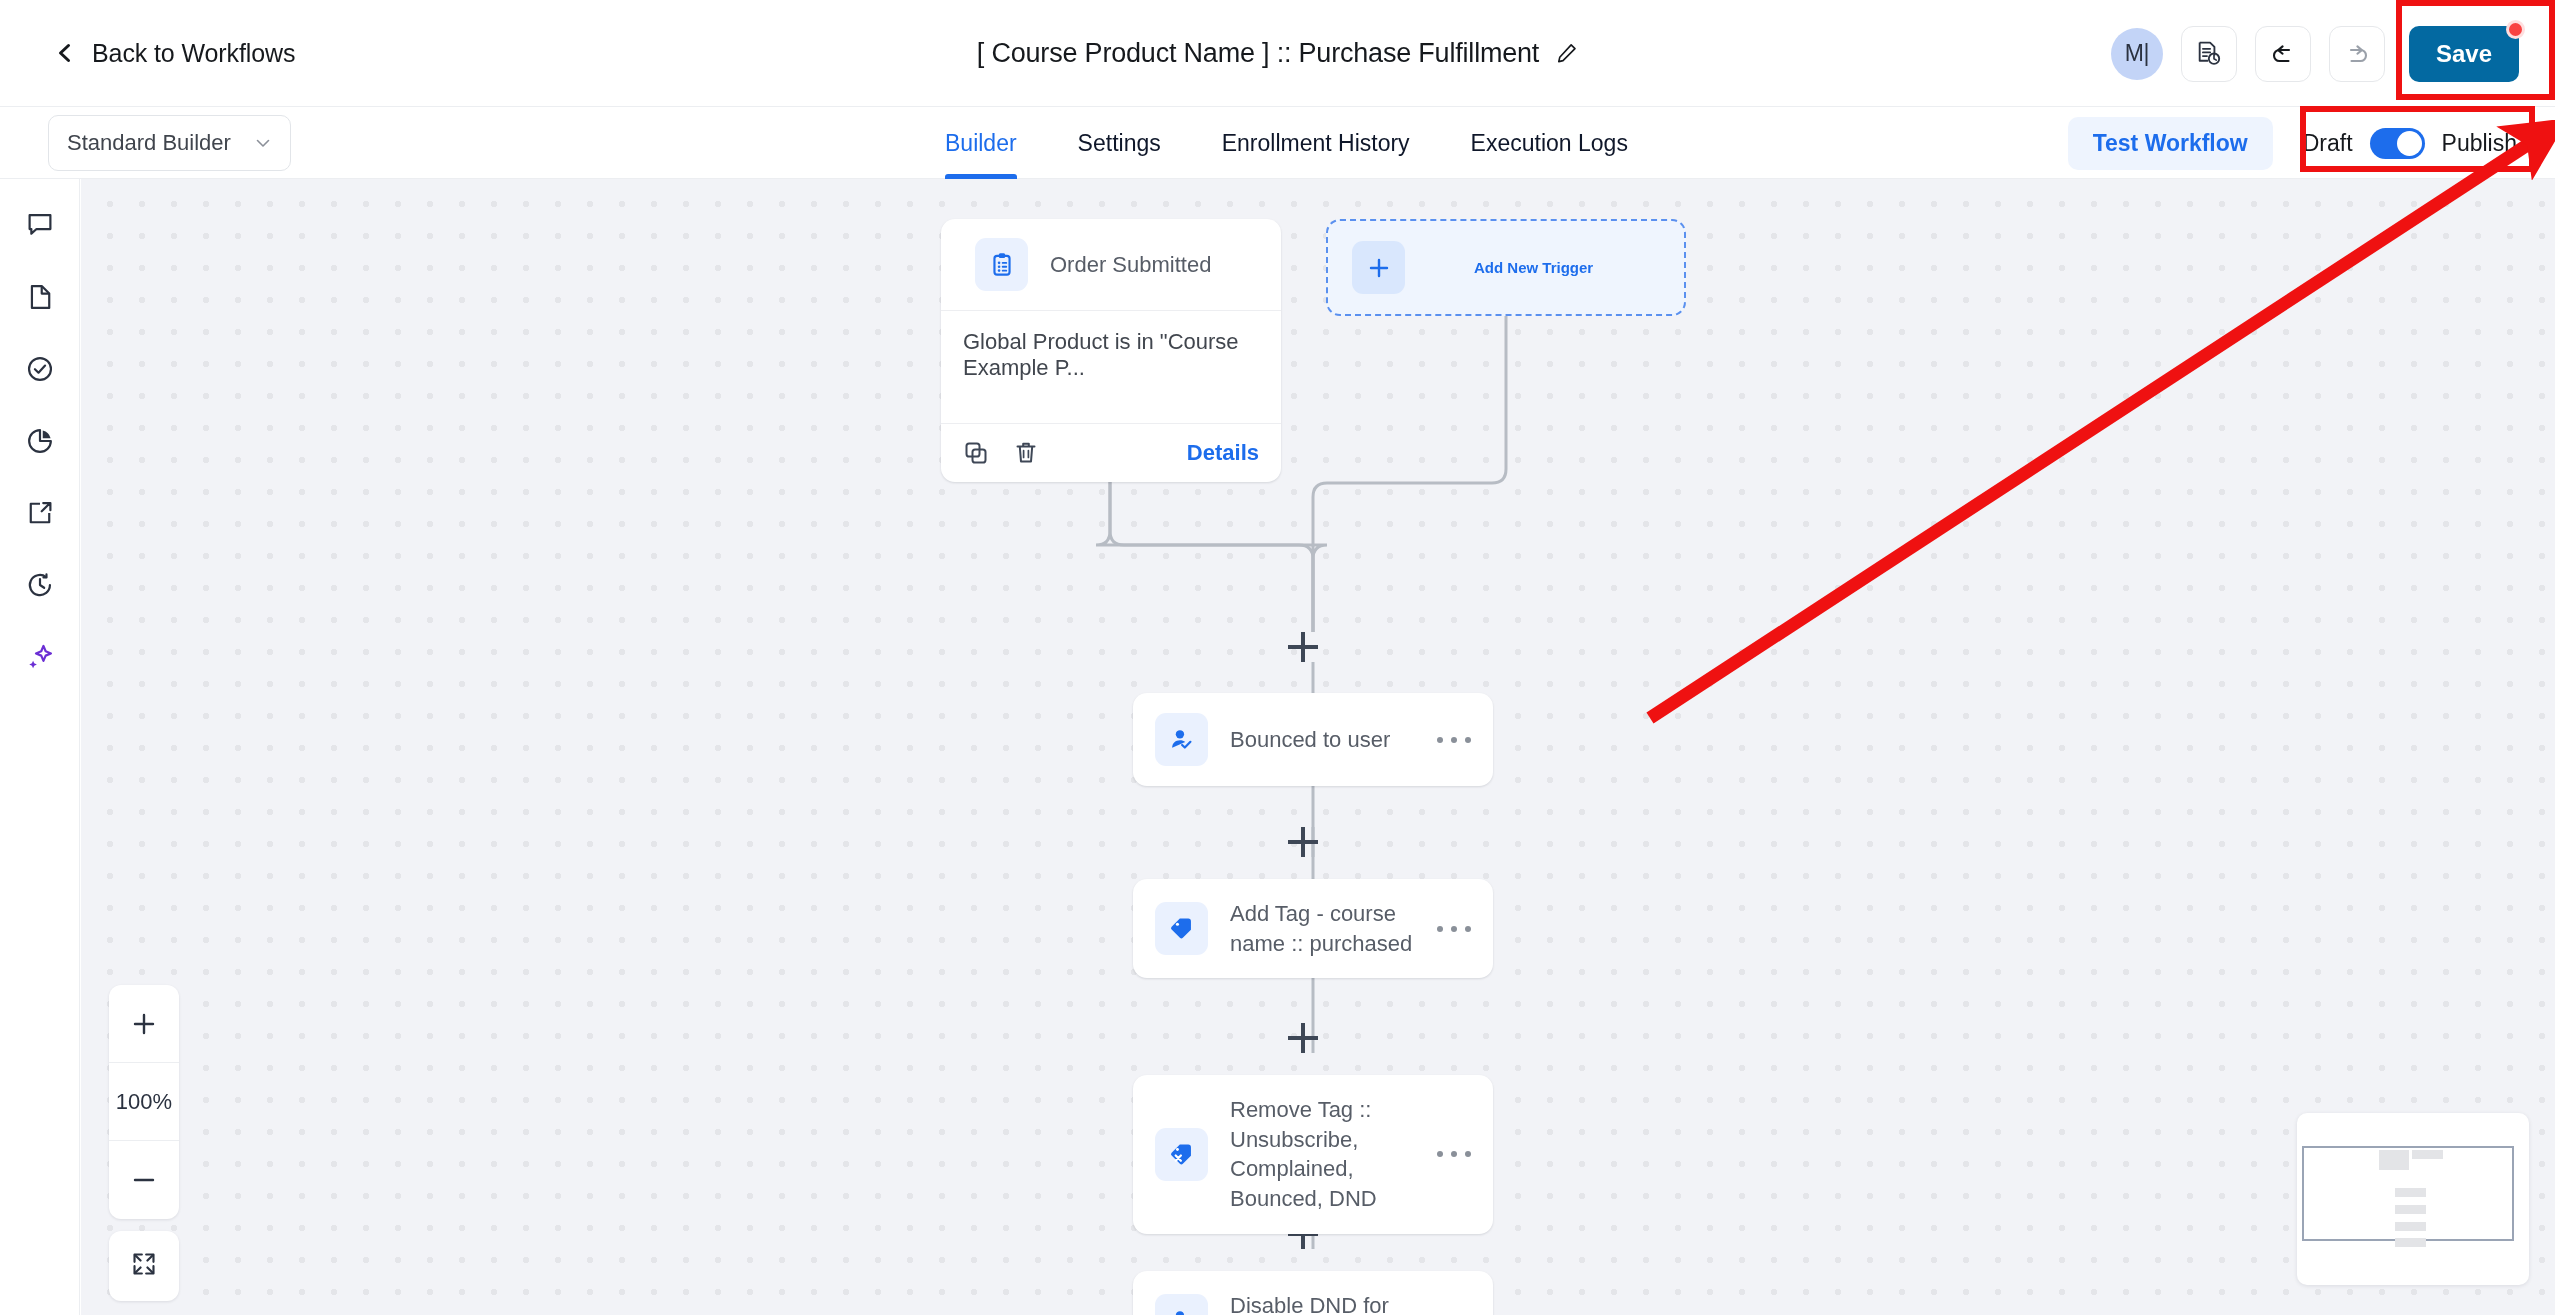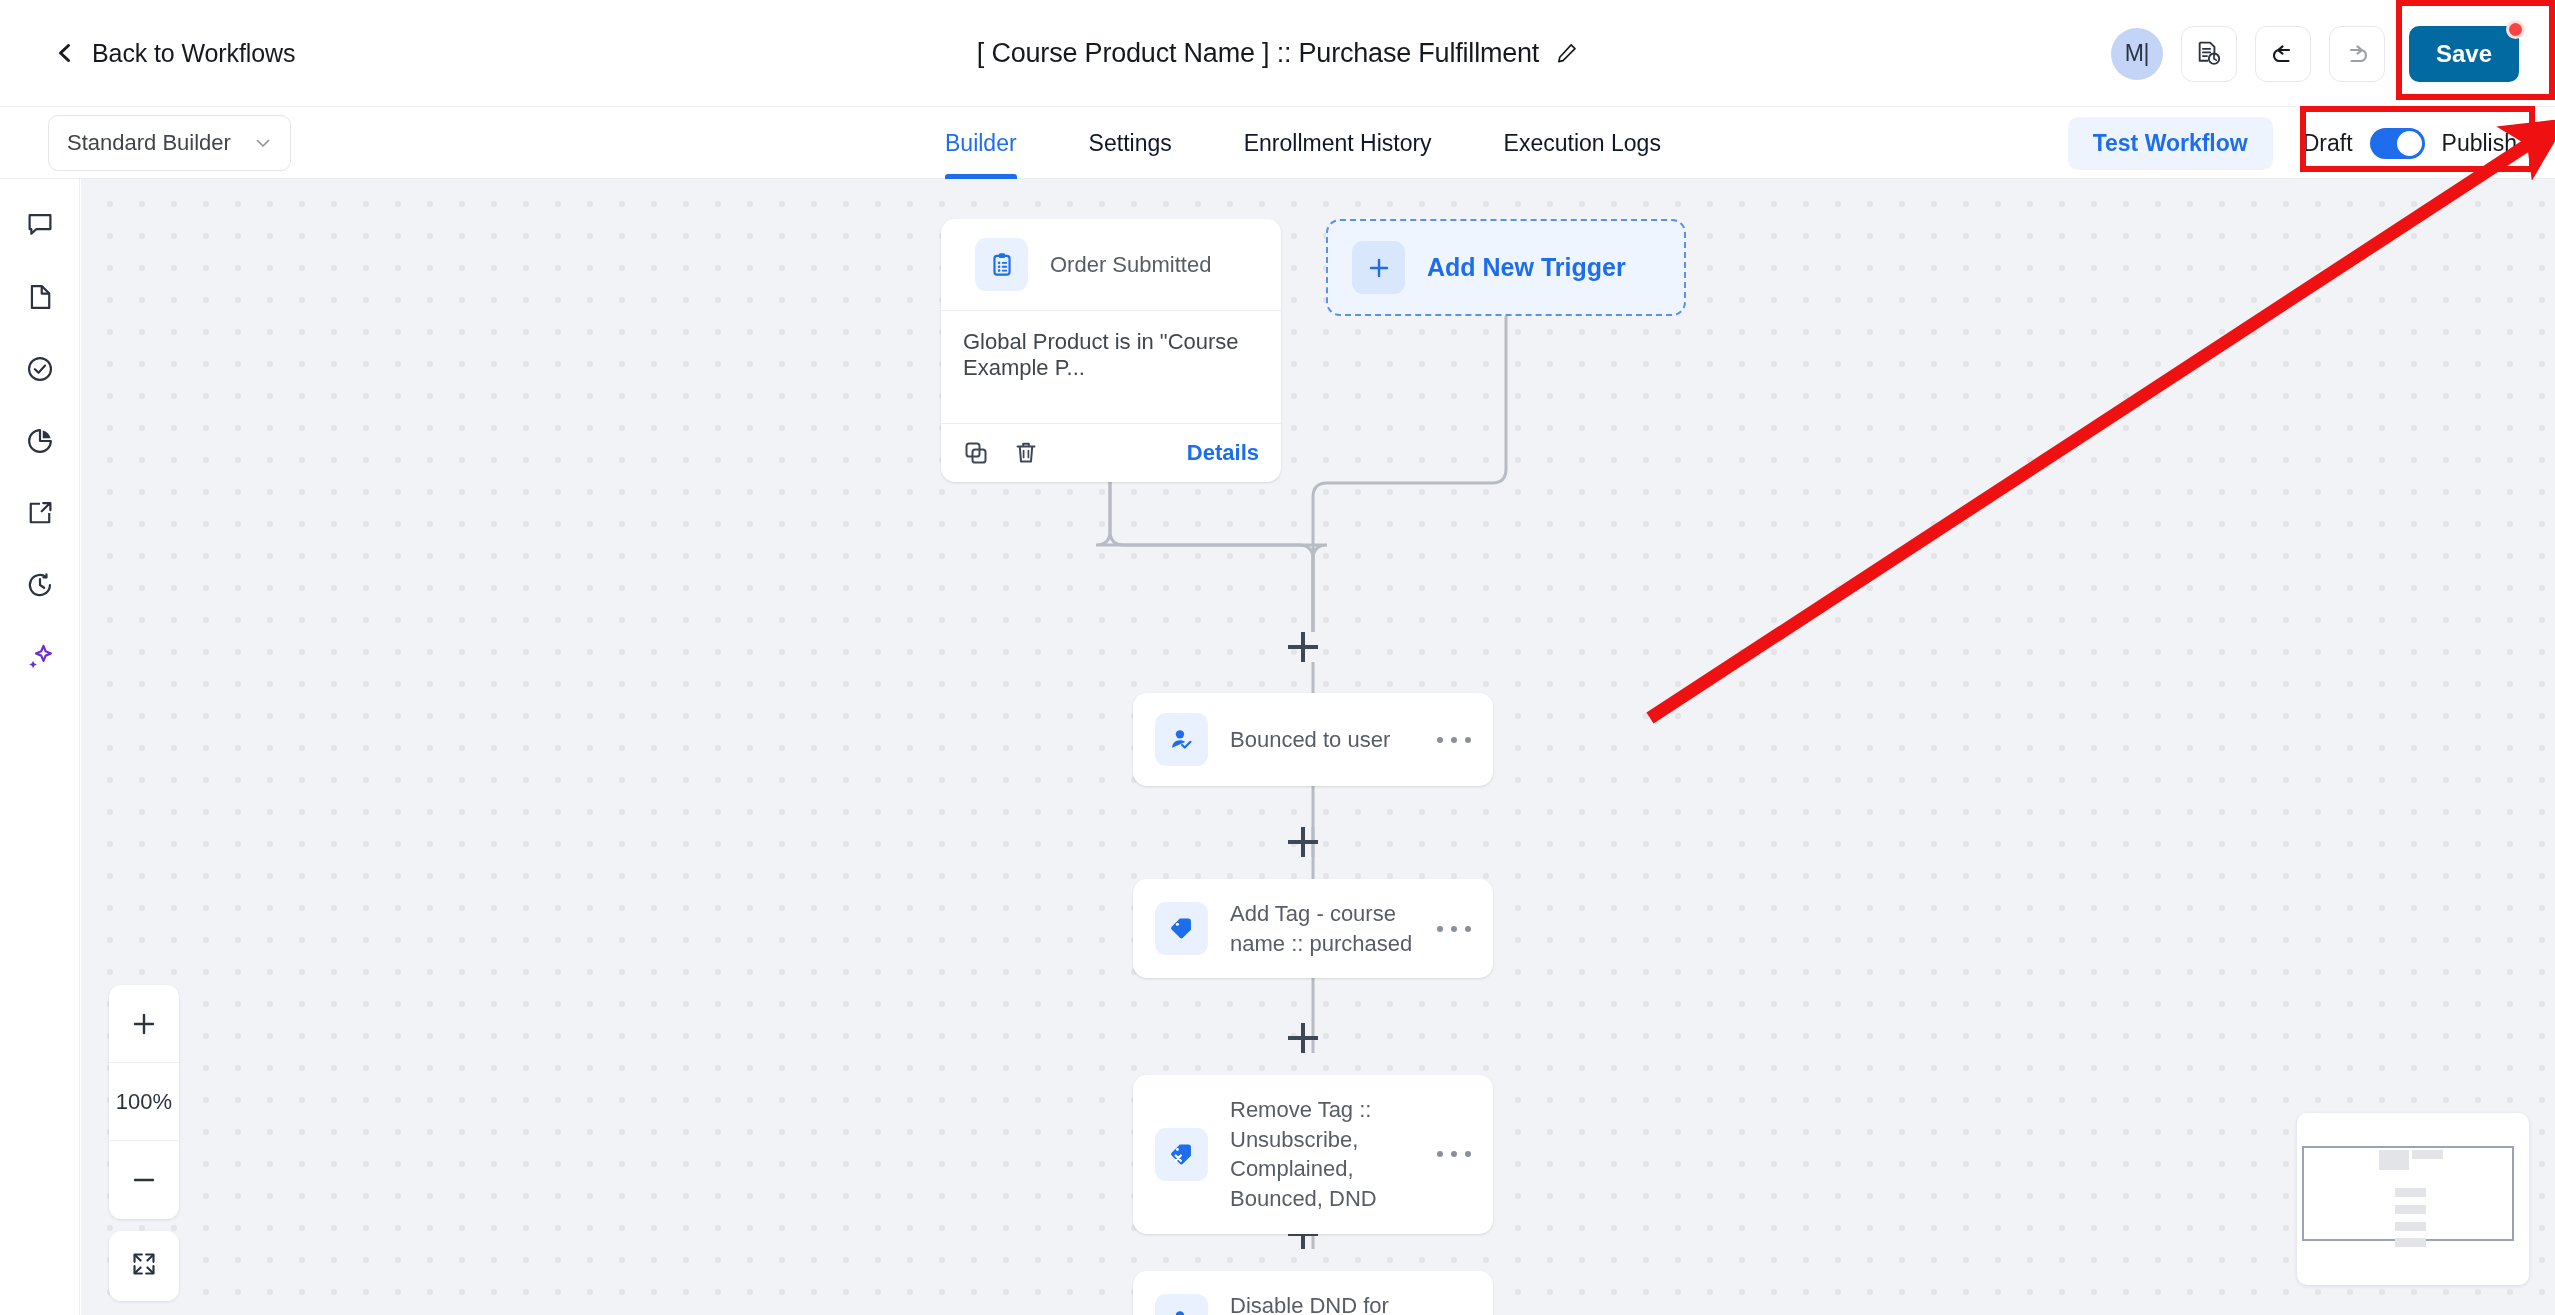--- a/index.html
+++ b/index.html
@@ -89,21 +89,21 @@
     display: flex; align-items: center;
     padding: 0 18px; cursor: pointer;
   }
   .builder-select .sel-label {
     flex: 1; font-size: 22px; color: #40454d;
   }
   .chev-down { width: 18px; height: 18px; display: block; }
 
   .tabs {
     position: absolute; left: 945px; top: 0;
-    height: 72px; display: flex; align-items: stretch; gap: 12px;
+    height: 72px; display: flex; align-items: stretch; gap: 1px;
   }
   .tab {
     position: relative; display: flex; align-items: center;
     padding: 0 30px; font-size: 23px; color: #0f172a;
     cursor: pointer; white-space: nowrap;
   }
   .tab:first-child { padding-left: 0; }
   .tab.active { color: #1d6dec; font-weight: 400; }
   .tab.active::after {
     content: ""; position: absolute;
@@ -208,21 +208,21 @@
     position: absolute; left: 1245px; top: 40px;
     width: 360px; height: 97px;
     border: 2px dashed #5a90ef;
     border-radius: 14px;
     background: #eff5fe;
     display: flex; align-items: center; gap: 22px;
     padding: 0 24px; cursor: pointer;
   }
   .add-trigger .node-ico { background: #d9e7fd; }
   .add-trigger-label {
-    font-size: 25px; color: #1d6dec; font-weight: 700;
+    font-size: 15px; color: #1d6dec; font-weight: 700; margin-left: 47px;
   }
 
   .action-node {
     left: 1052px; width: 360px;
     display: flex; align-items: center; gap: 22px;
     padding: 20px 22px;
   }
   .an-1 { top: 514px; }
   .an-2 { top: 700px; }
   .an-3 { top: 896px; }

